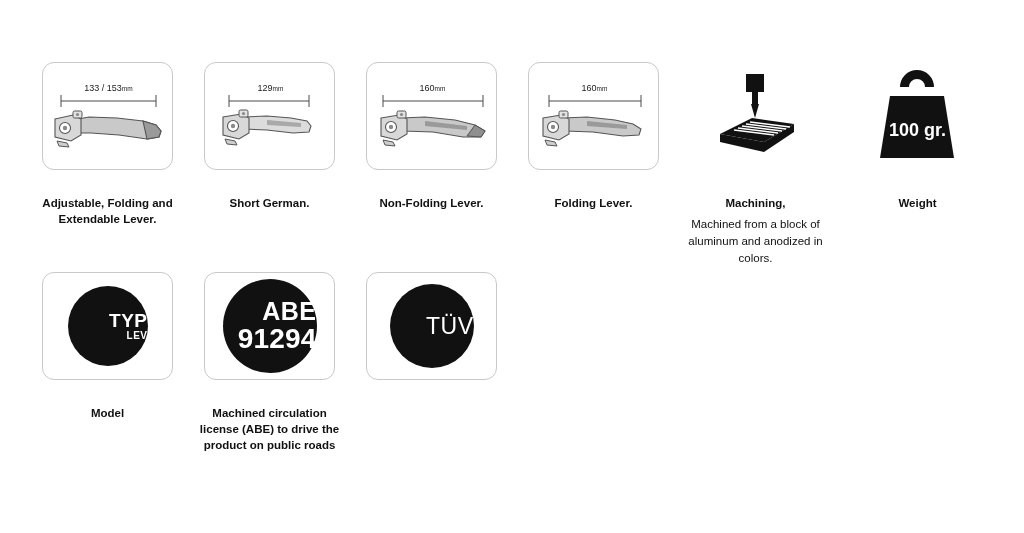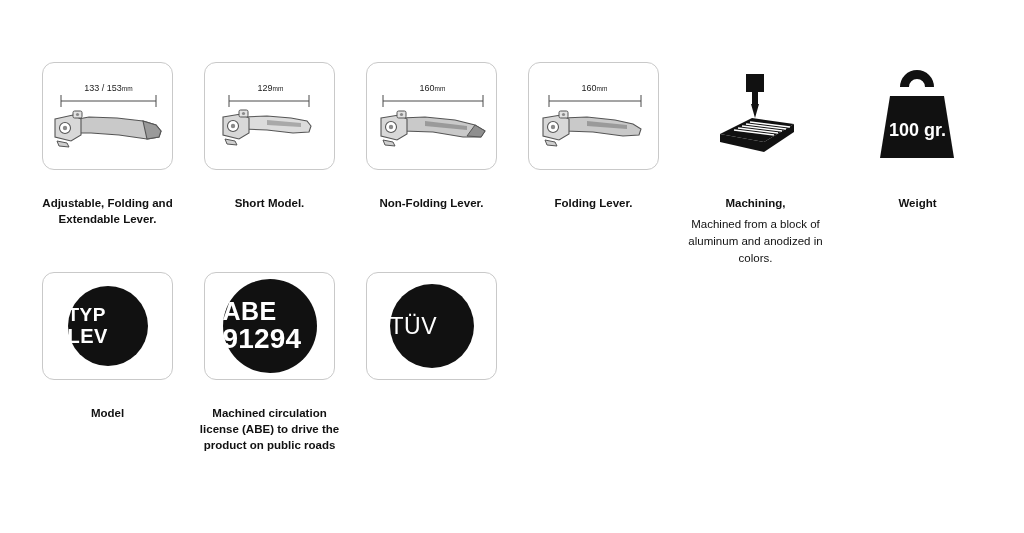--- a/index.html
+++ b/index.html
@@ -81,32 +81,32 @@
   
   .badge-circle {
     position: absolute;
     left: 50%;
     top: 50%;
     transform: translate(-50%, -50%);
     background: #111111;
     border-radius: 50%;
     display: flex;
     flex-direction: column;
-    align-items: flex-start;
+    align-items: flex-end;
     justify-content: center;
     color: #ffffff;
   }
   .badge-typ {
     width: 80px; height: 80px;
   }
   .badge-typ .l1 {
     font-size: 19px; font-weight: bold; letter-spacing: 0.5px; line-height: 1.05;
   }
   .badge-typ .l2 {
-    font-size: 20px; font-weight: bold; letter-spacing: 0.5px; line-height: 1.1;
+    font-size: 10px; font-weight: bold; letter-spacing: 0.5px; line-height: 1.1;
   }
   .badge-abe {
     width: 94px; height: 94px;
   }
   .badge-abe .l1 {
     font-size: 25px; font-weight: bold; letter-spacing: 0.5px; line-height: 1.0;
   }
   .badge-abe .l2 {
     font-size: 28px; font-weight: bold; letter-spacing: 0.2px; line-height: 1.05;
   }
@@ -161,21 +161,21 @@
           <circle cx="28" cy="63" r="5.5" fill="#ffffff" stroke="#555" stroke-width="1.1"></circle>
           <circle cx="28" cy="63" r="2.2" fill="#8a8a8a"></circle>
           <rect x="34" y="47" width="9" height="7" rx="1.6" fill="#e2e2e2" stroke="#555" stroke-width="1"></rect>
           <circle cx="38.5" cy="50.5" r="1.6" fill="#8a8a8a"></circle>
           <path d="M20 76 L30 78 L32 82 L22 81 Z" fill="#cfcfcf" stroke="#555" stroke-width="1"></path>
         </svg>
         <div style="position:absolute; left:0; top:20px; width:131px; text-align:center; font-size:9px; color:#222;">
           <span>129</span><span style="font-size:6.5px;">mm</span>
         </div>
       </div>
-      <div class="caption">Short Model.</div>
+      <div class="caption">Short German.</div>
     </div>
 
     <div class="cell">
       <div class="icon-box">
         <svg class="lever-svg" width="129" height="106" viewBox="0 0 129 106" xmlns="http://www.w3.org/2000/svg">
           <line x1="16" y1="38" x2="116" y2="38" stroke="#4a4a4a" stroke-width="1"></line>
           <line x1="16" y1="32" x2="16" y2="44" stroke="#4a4a4a" stroke-width="1"></line>
           <line x1="116" y1="32" x2="116" y2="44" stroke="#4a4a4a" stroke-width="1"></line>
           <path d="M30 62 L34 55 L58 54 L88 57 L108 62 L118 68 L114 74 L96 74 L66 69 L36 68 Z" fill="#c9c9c9" stroke="#555" stroke-width="1.1"></path>
           <path d="M58 58 L100 63 L100 67 L58 63 Z" fill="#9a9a9a"></path>

